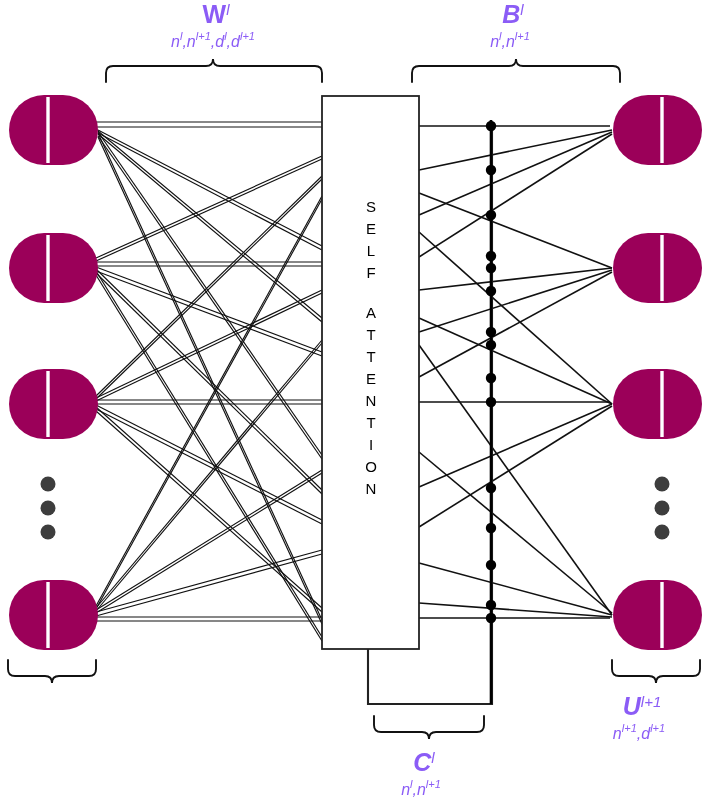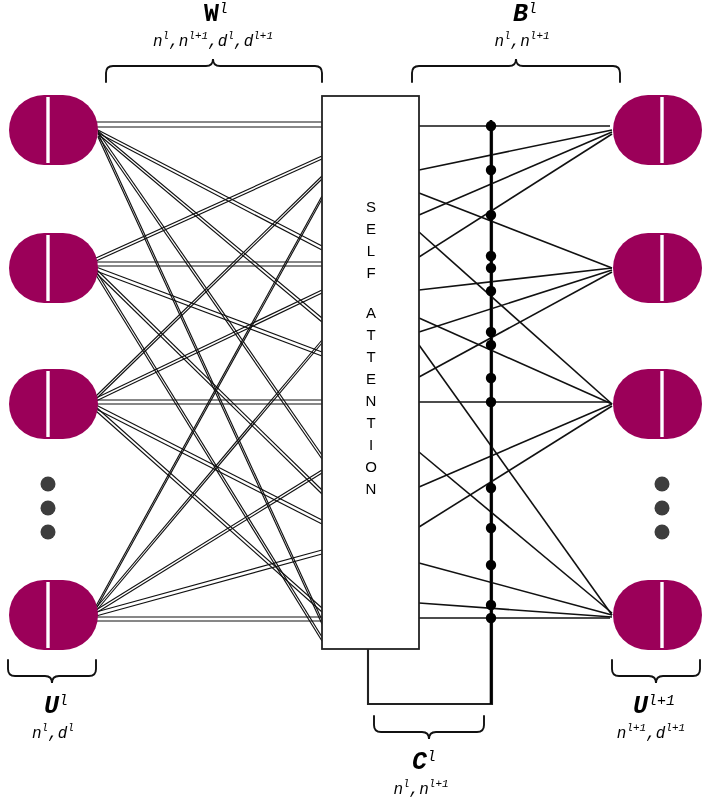--- a/index.html
+++ b/index.html
@@ -20,22 +20,22 @@
     background: #ffffff;
   }
   svg.diagram {
     position: absolute;
     top: 0; left: 0;
     width: 708px;
     height: 799px;
   }
   .math {
     position: absolute;
-    font-family: Liberation Mono, monospace;
-    color: #000000;
+    font-family: Liberation Sans, sans-serif;
+    color: #8b5cf6;
     text-align: center;
     white-space: nowrap;
     line-height: 1.0;
     user-select: none;
   }
   .mathbase {
     font-weight: bold;
     font-size: 25px;
   }
   .mathbase.up {
@@ -275,43 +275,33 @@
     <span class="lbl-stack">
       <span class="row1">
         <span class="mathbase upright">W</span><span class="sup">l</span>
       </span>
       <span class="row2 subwrap">
         <span>n</span><span class="ssup">l</span><span>,</span><span>n</span><span class="ssup">l+1</span><span>,</span><span>d</span><span class="ssup">l</span><span>,</span><span>d</span><span class="ssup">l+1</span>
       </span>
     </span>
   </div>
 
-  <div class="math" style="left:460px; top:2px; width:130px;">
+  <div class="math" style="left:448px; top:2px; width:130px;">
     <span class="lbl-stack">
       <span class="row1">
         <span class="mathbase up">B</span><span class="sup">l</span>
       </span>
       <span class="row2 subwrap">
         <span>n</span><span class="ssup">l</span><span>,</span><span>n</span><span class="ssup">l+1</span>
       </span>
     </span>
   </div>
 
-  <div class="math" style="left:10px; top:694px; width:92px;">
-    <span class="lbl-stack">
-      <span class="row1">
-        <span class="mathbase up">U</span><span class="sup">l</span>
-      </span>
-      <span class="row2 subwrap">
-        <span>n</span><span class="ssup">l</span><span>,</span><span>d</span><span class="ssup">l</span>
-      </span>
-    </span>
-  </div>
-
-  <div class="math" style="left:600px; top:694px; width:108px;">
+
+  <div class="math" style="left:588px; top:694px; width:108px;">
     <span class="lbl-stack">
       <span class="row1">
         <span class="mathbase up">U</span><span class="sup">l+1</span>
       </span>
       <span class="row2 subwrap">
         <span>n</span><span class="ssup">l+1</span><span>,</span><span>d</span><span class="ssup">l+1</span>
       </span>
     </span>
   </div>
 

